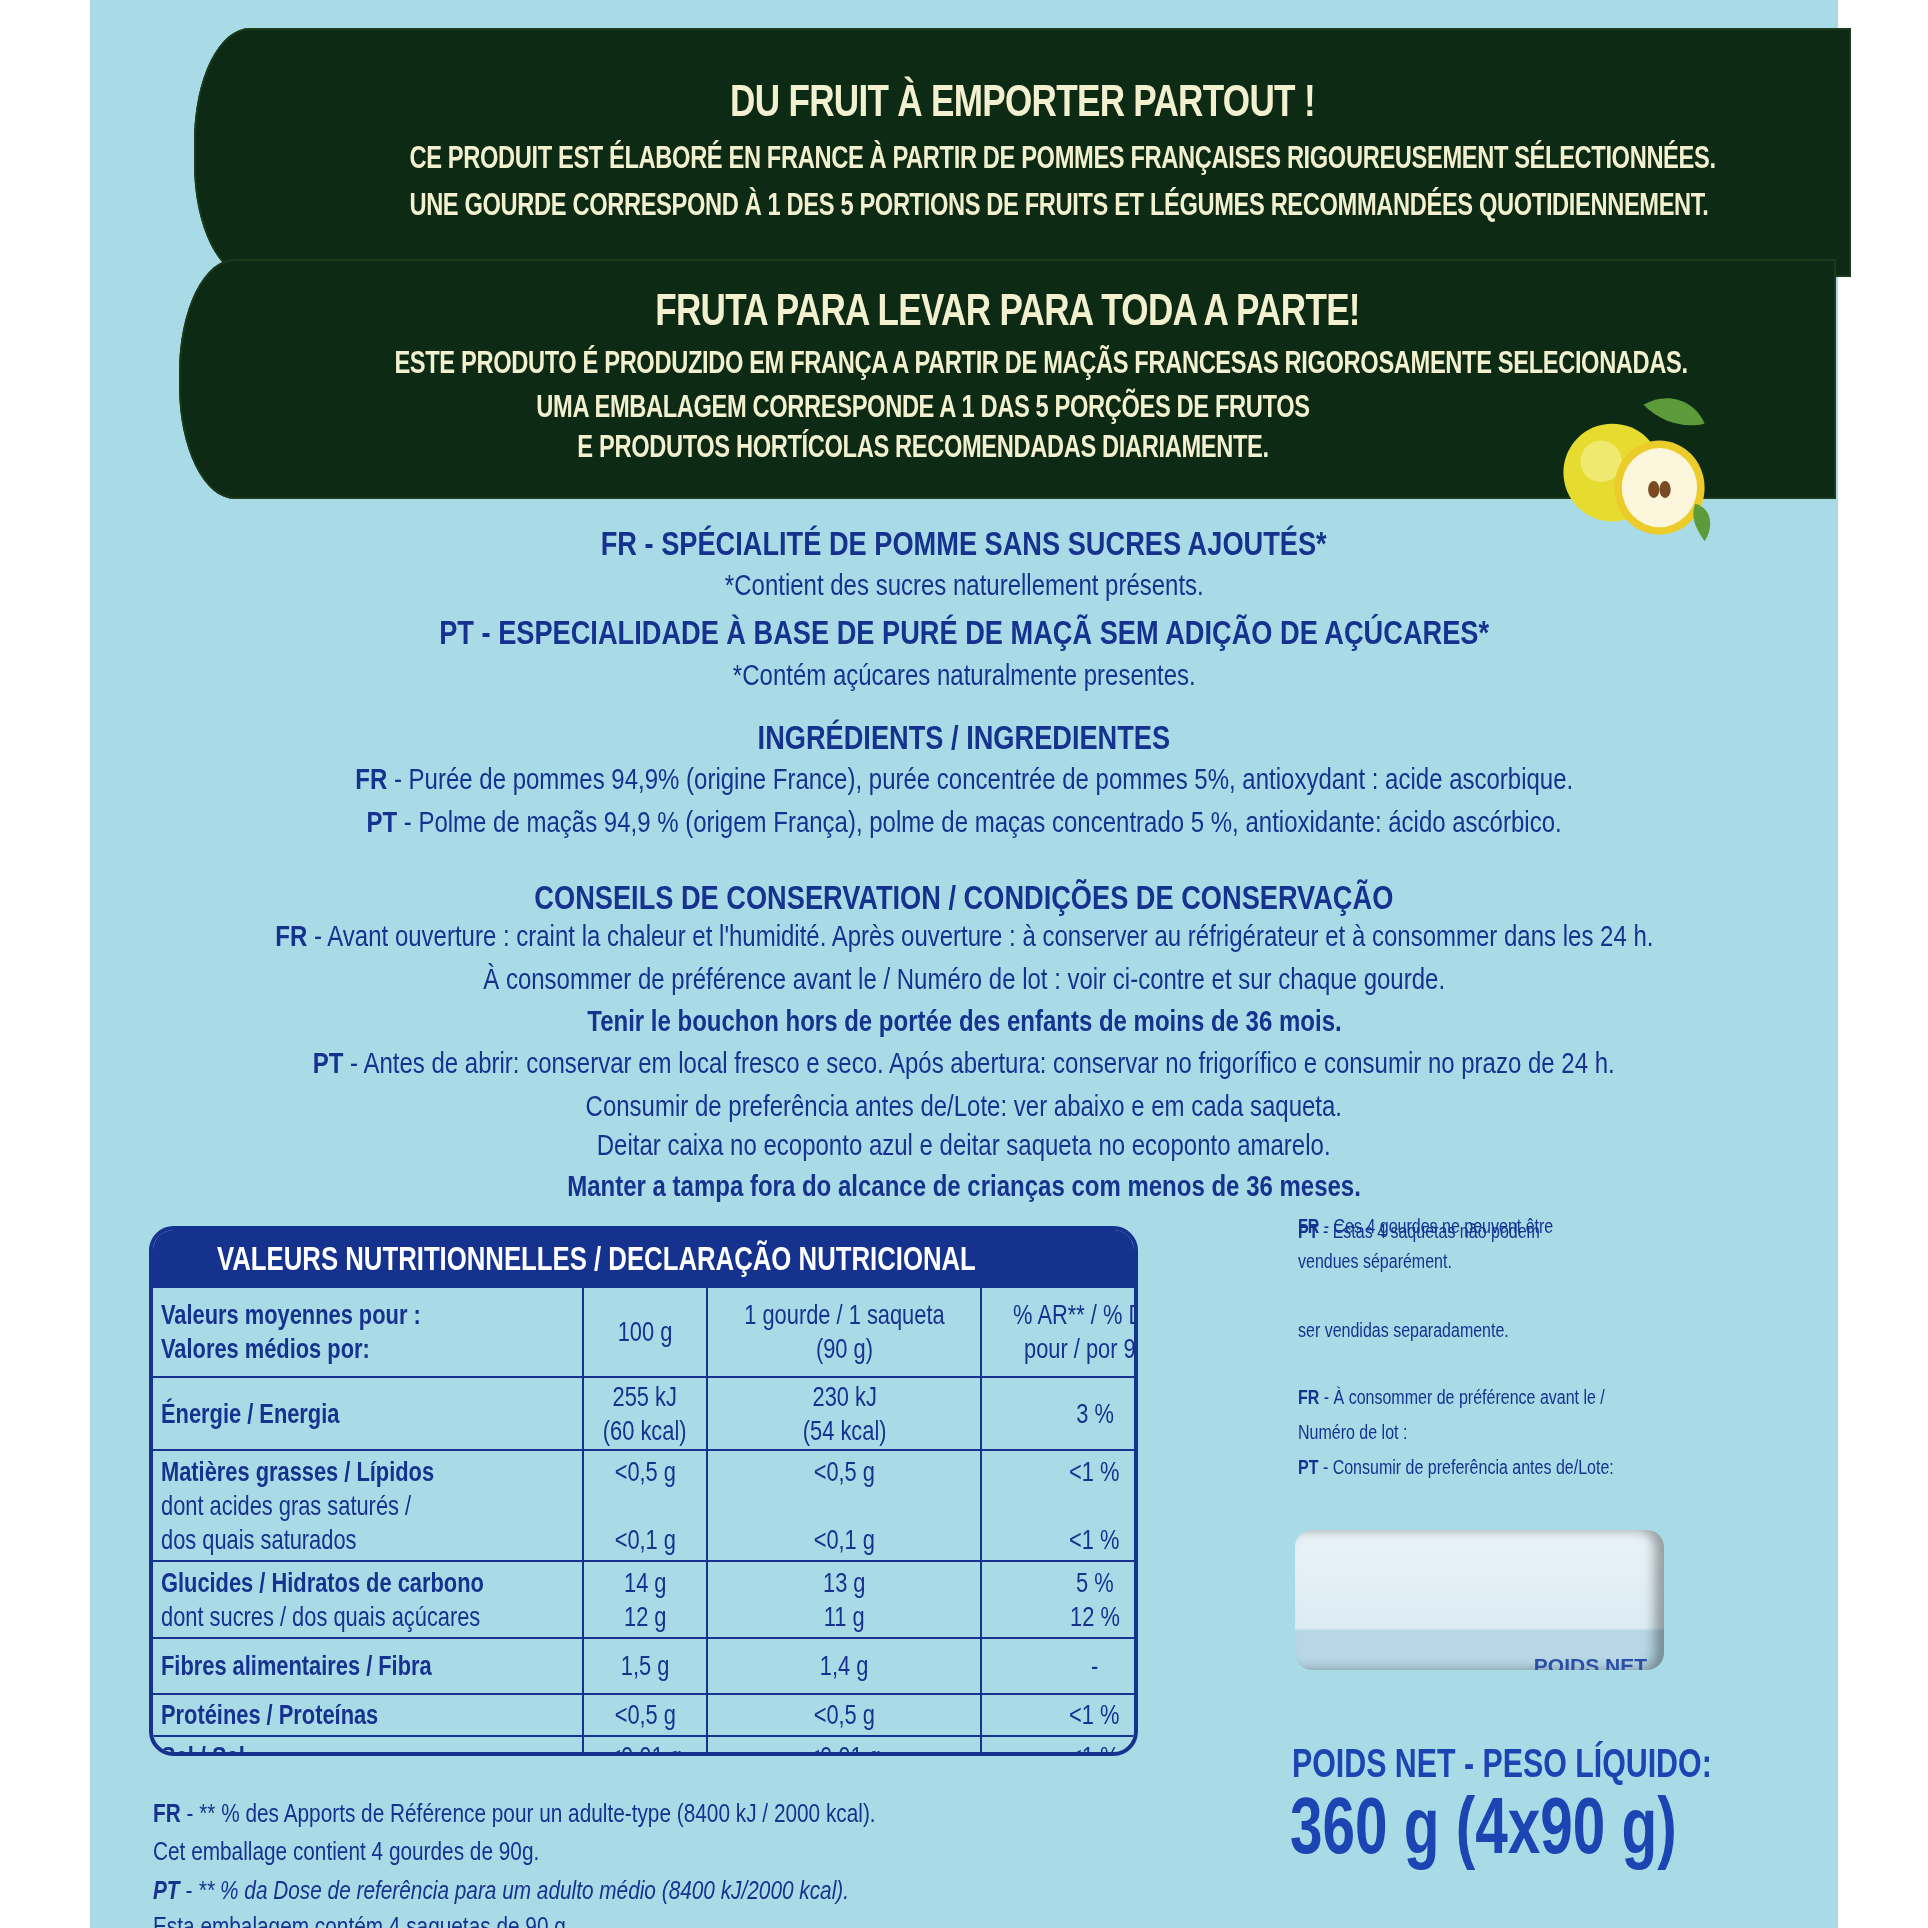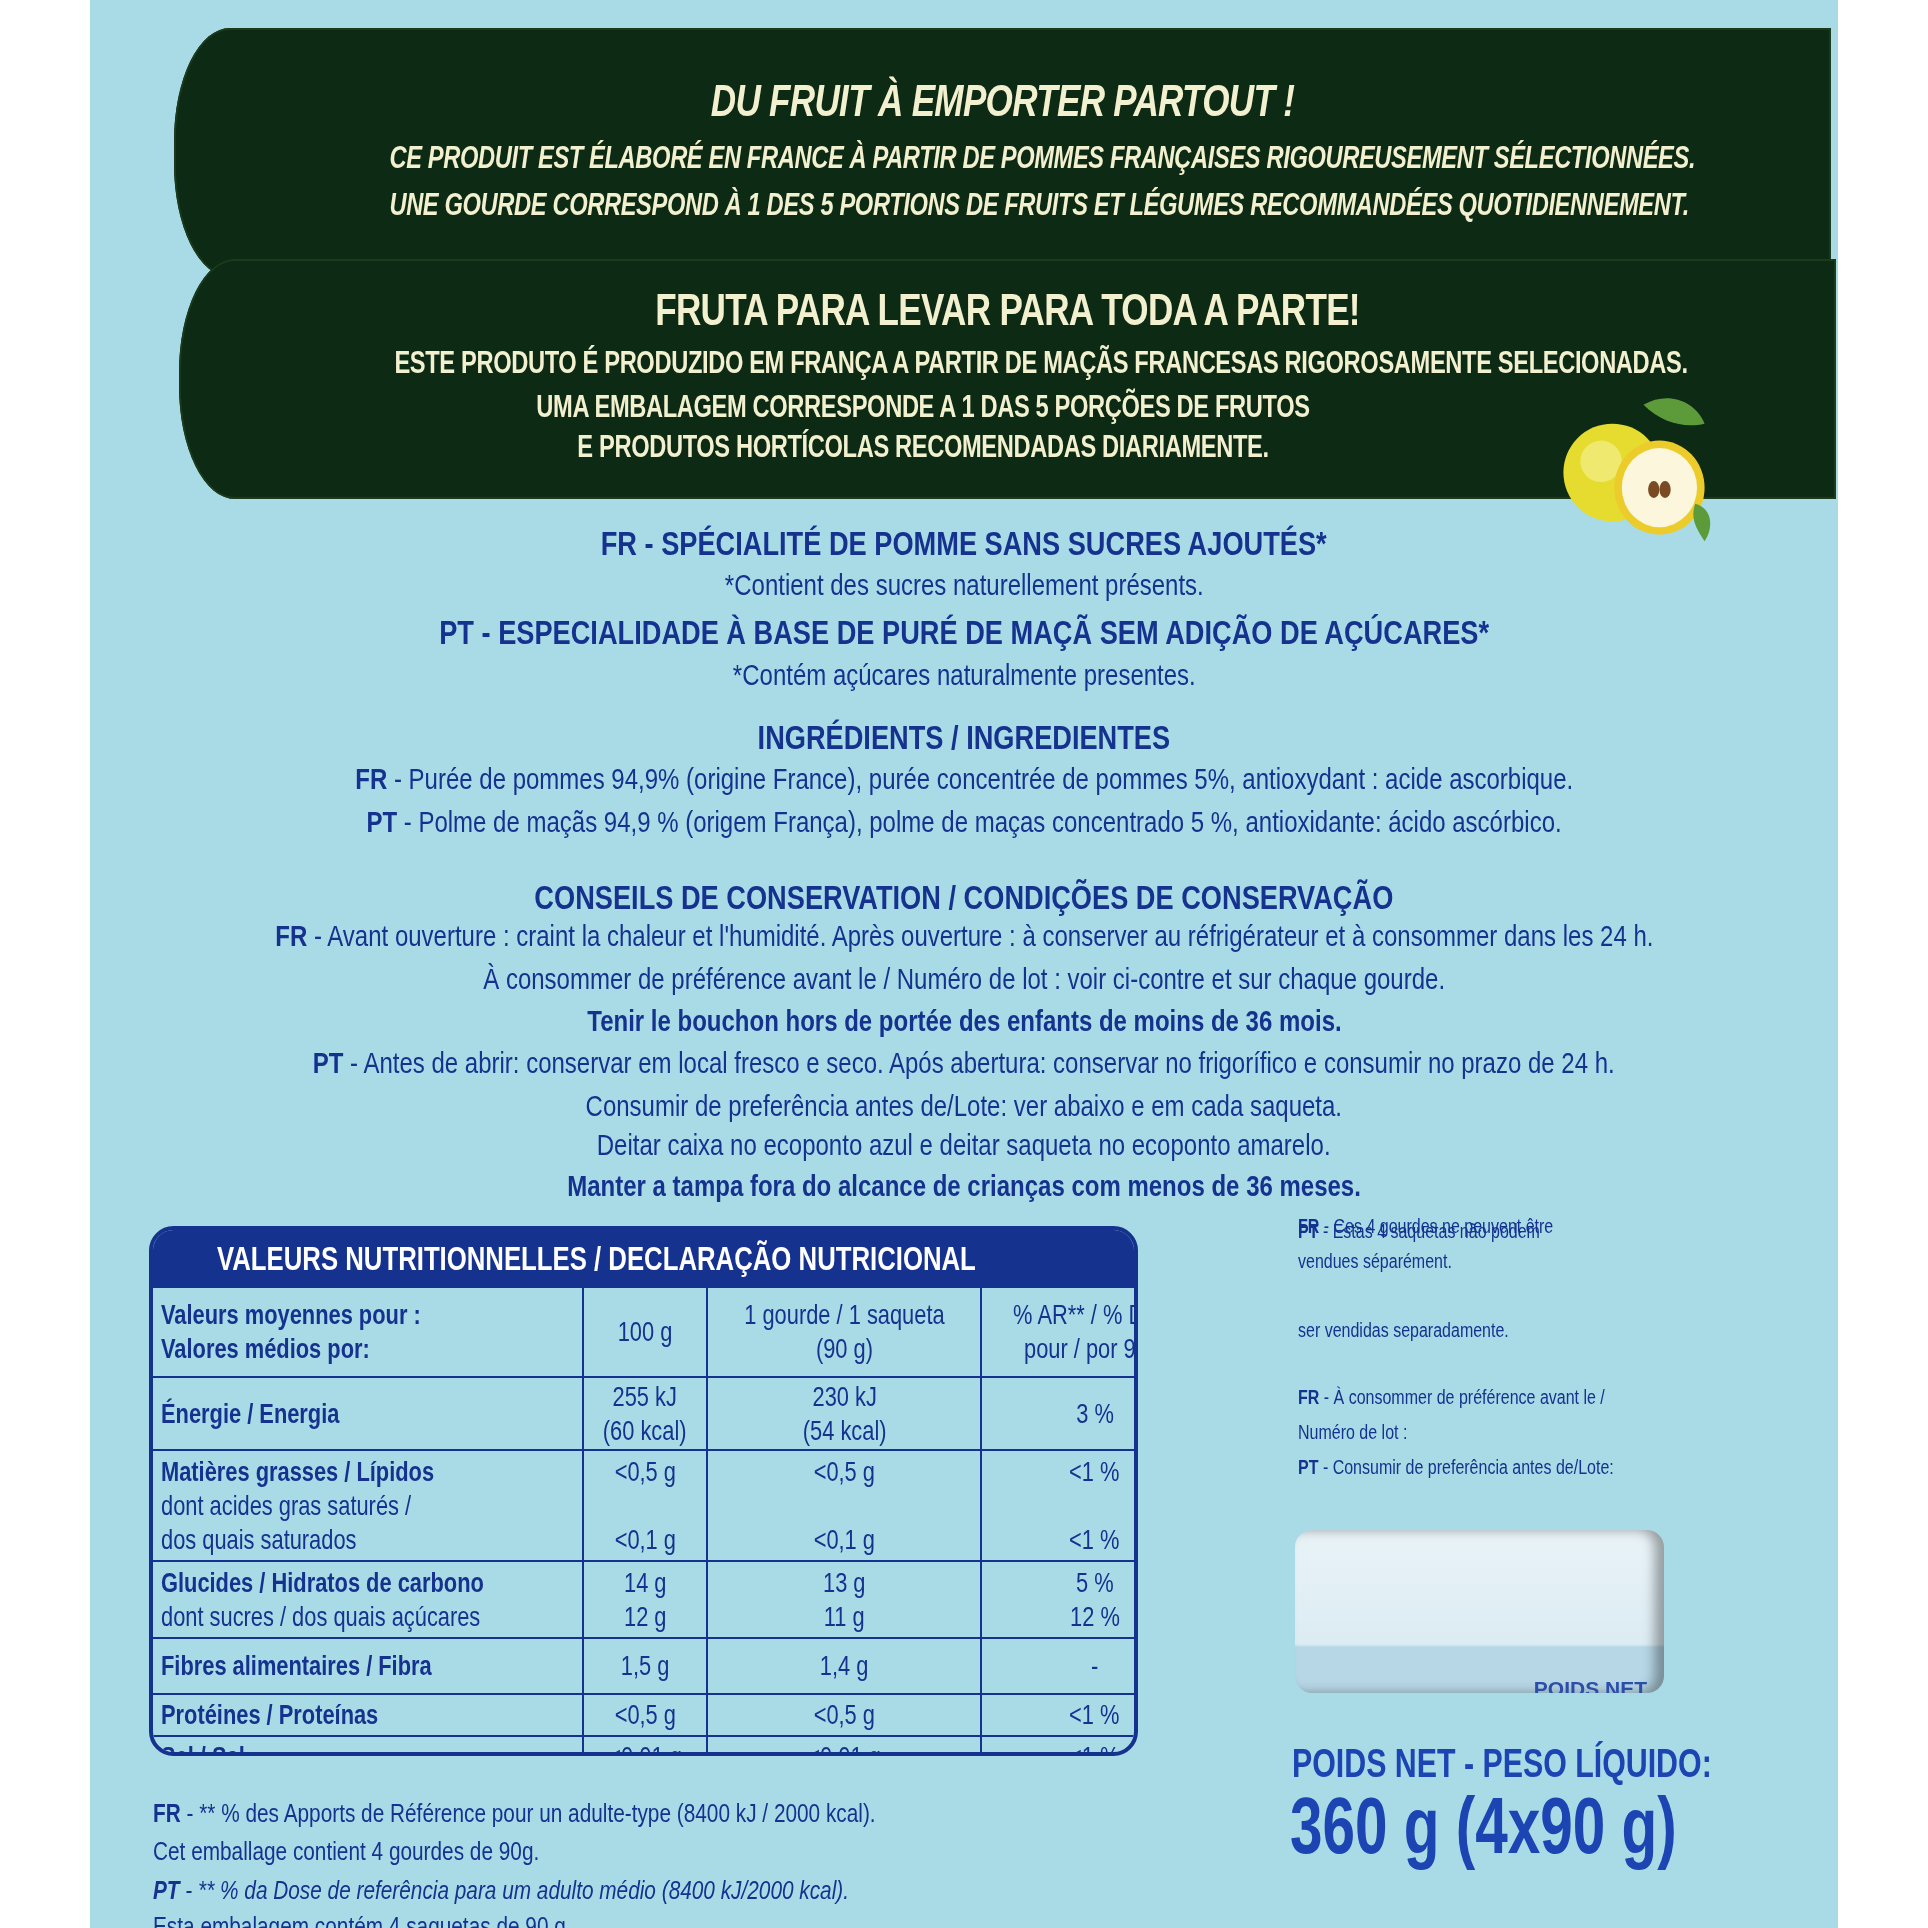--- a/index.html
+++ b/index.html
@@ -4,21 +4,21 @@
 <style>
   html, body { margin:0; padding:0; }
   body { width:1928px; height:1928px; background:#ffffff; position:relative; overflow:hidden;
          font-family:"Liberation Sans", "DejaVu Sans", sans-serif; }
   .panel { position:absolute; left:90px; top:0; width:1748px; height:1928px; background:#a9dbe6; }
   .banner { position:absolute; background:#0c2a14; color:#f2f0cf; text-align:center;
             border-radius:56px 0 0 56px / 113px 0 0 113px; box-shadow: inset 0 0 0 1.9px #1d3a1c;
             font-family:"Liberation Sans Narrow","Liberation Sans", sans-serif; font-weight:bold; }
   .banner .t { font-size:45px; letter-spacing:-0.9px; transform:scaleX(0.78); transform-origin:center; white-space:nowrap; }
   .banner .l { font-size:32px; transform:scaleX(0.74); transform-origin:center; white-space:nowrap; letter-spacing:-0.5px; }
-  .b1 { left:174px; top:28px; width:1657px; height:249px;font-style:italic; }
+  .b1 { left:194px; top:28px; width:1657px; height:249px; }
   .b2 { left:179px; top:259px; width:1657px; height:240px; }
   .b1 .t { position:absolute; left:0; right:0; top:47px; }
   .b1 .l1 { position:absolute; left:0; right:0; top:111px; }
   .b1 .l2 { position:absolute; left:0; right:0; top:158px; }
   .b2 .t { position:absolute; left:0; right:0; top:25.4px; }
   .b2 .l1 { position:absolute; left:0; right:0; top:85px; }
   .b2 .l2 { position:absolute; left:-169px; right:0; top:129px; }
   .b2 .l3 { position:absolute; left:-169px; right:0; top:169px; }
 
   .apple { position:absolute; left:1554px; top:386px; width:160px; height:160px; }
@@ -44,21 +44,21 @@
   tr:last-child td { border-bottom:none; }
   td.c { text-align:center; }
   .cell { display:inline-block; transform:scaleX(0.78); transform-origin:left; line-height:34px; }
   td.c .cell { transform-origin:center; }
 
   .foot { position:absolute; left:153px; color:#16328f; font-size:26px; white-space:nowrap;margin-top:28px; }
   .foot span.n { display:inline-block; transform:scaleX(0.8); transform-origin:left; }
 
   .right { position:absolute; left:1298px; color:#16328f; font-size:20px; white-space:nowrap; }
   .right span.n { display:inline-block; transform:scaleX(0.8); transform-origin:left; }
-  .window { position:absolute; left:1295px; top:1530px; width:369px; height:163px;
+  .window { position:absolute; left:1295px; top:1530px; width:369px; height:140px;
             border-radius:17px; background:linear-gradient(180deg,#e9f3f8 0%,#dcecf3 70%,#b7d7e6 72%,#b7d7e6 100%);
             box-shadow: inset -9.4px 0 11.3px rgba(0,0,0,0.35); overflow:hidden;text-align:center; }
   .window .wt { position:absolute; right:17px; bottom:-7.5px; font-size:21px; font-weight:bold; color:#2b4fa8; }
   .weight-label { position:absolute; left:1292px; top:1740px; color:#1c44b3; font-weight:bold; font-size:41px; white-space:nowrap; }
   .weight-label span { display:inline-block; transform:scaleX(0.74); transform-origin:left; }
   .weight { position:absolute; left:1290px; top:1780px; color:#1c44b3; font-weight:bold; font-size:79px; white-space:nowrap; }
   .weight span { display:inline-block; transform:scaleX(0.74); transform-origin:left; }
 </style>
 </head>
 <body>

